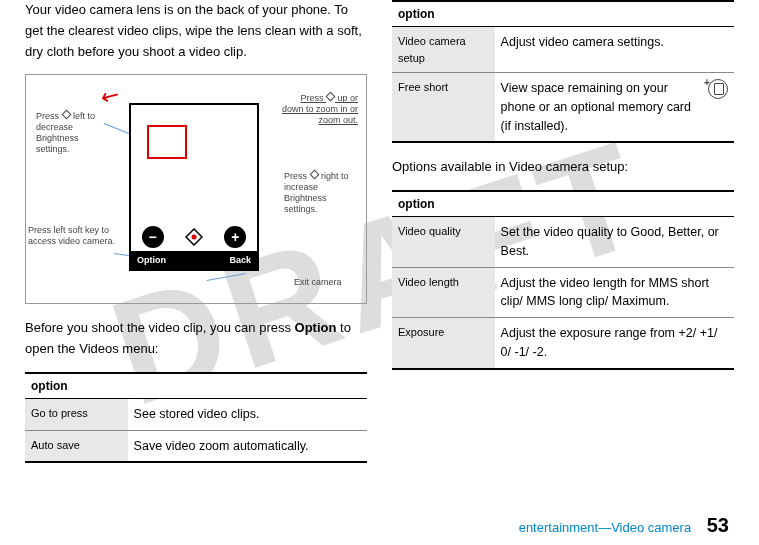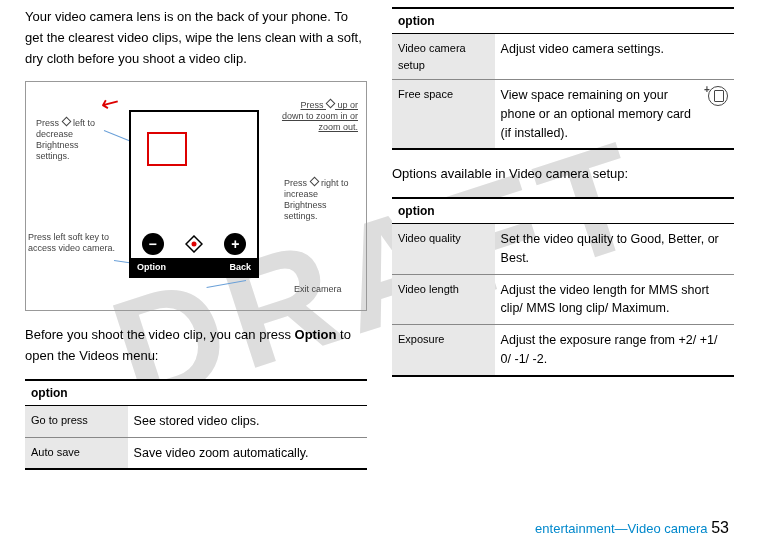--- a/index.html
+++ b/index.html
@@ -12,21 +12,21 @@
       transform: translate(-50%, -50%) rotate(-18deg);
       font-size: 150px;
       font-weight: bold;
       color: #ddd;
       z-index: 0;
       pointer-events: none;
       letter-spacing: 8px;
     }
     
     .page { position: relative; z-index: 1; display: flex; padding: 0 25px 30px 25px; gap: 25px; }
-    .col { flex: 1; margin-top: 7px; }
+    .col { flex: 1; }
     
     .para { line-height: 1.6; margin-bottom: 12px; font-size: 13px; }
     
     .inline-bold { font-weight: bold; font-family: Arial, sans-serif; }
     
     .diagram-box { border: 1px solid #999; padding: 10px 6px 6px 6px; margin: 8px 0 14px 0; position: relative; height: 230px; }
     
     .phone-screen { position: absolute; left: 103px; top: 28px; width: 130px; height: 168px; border: 2px solid #000; background: #fff; }
     .phone-bottom-bar { position: absolute; bottom: 0; left: 0; right: 0; height: 18px; background: #000; display: flex; align-items: center; justify-content: space-between; padding: 0 6px; color: #fff; font-size: 9px; font-weight: bold; }
     .icon-row { position: absolute; bottom: 18px; left: 0; right: 0; height: 28px; display: flex; justify-content: space-around; align-items: center; background: #fff; }
@@ -48,21 +48,21 @@
     table.opt td { border-bottom: 1px solid #888; padding: 6px 6px; font-size: 12.5px; vertical-align: top; line-height: 1.5; }
     table.opt td.label { background: #e8e8e8; font-weight: normal; font-family: Arial, sans-serif; width: 30%; font-size: 11px; }
     table.opt tr:last-child td { border-bottom: 2px solid #000; }
     
     .mem-icon { float: right; width: 20px; height: 20px; border: 1.5px solid #444; border-radius: 50%; position: relative; margin-left: 4px; }
     .mem-icon::before { content: ""; position: absolute; top: 3px; left: 5px; width: 8px; height: 10px; border: 1px solid #444; border-radius: 1px; }
     .mem-plus { position: absolute; top: -5px; left: -5px; font-size: 10px; color: #444; font-weight: bold; }
     
     .footer { position: absolute; bottom: 8px; right: 30px; font-size: 13px; }
     .footer .sec { color: #0088cc; }
-    .footer .pg { font-weight: normal; font-size: 16px; }
+    .footer .pg { font-weight: bold; font-size: 20px; margin-left: 12px; }
     
     .diamond { display: inline-block; width: 7px; height: 7px; border: 1px solid #444; transform: rotate(45deg); margin: 0 1px; vertical-align: 1px; }
   </style>
 </head>
 <body>
 
 <div class="watermark">DRAFT</div>
 
 <div class="page">
 
@@ -126,21 +126,21 @@
     <table class="opt">
       <tbody>
           <tr>
             <th colspan="2">option</th>
           </tr>
       <tr>
         <td class="label">Video camera setup</td>
         <td>Adjust video camera settings.</td>
       </tr>
       <tr>
-        <td class="label">Free space</td>
+        <td class="label">Free short</td>
         <td>
           <span class="mem-icon">
                 <span class="mem-plus">+</span>
               </span>
           <span>View space remaining on your phone or an optional memory card (if installed).</span>
         </td>
       </tr>
     </tbody>
       </table>
 

